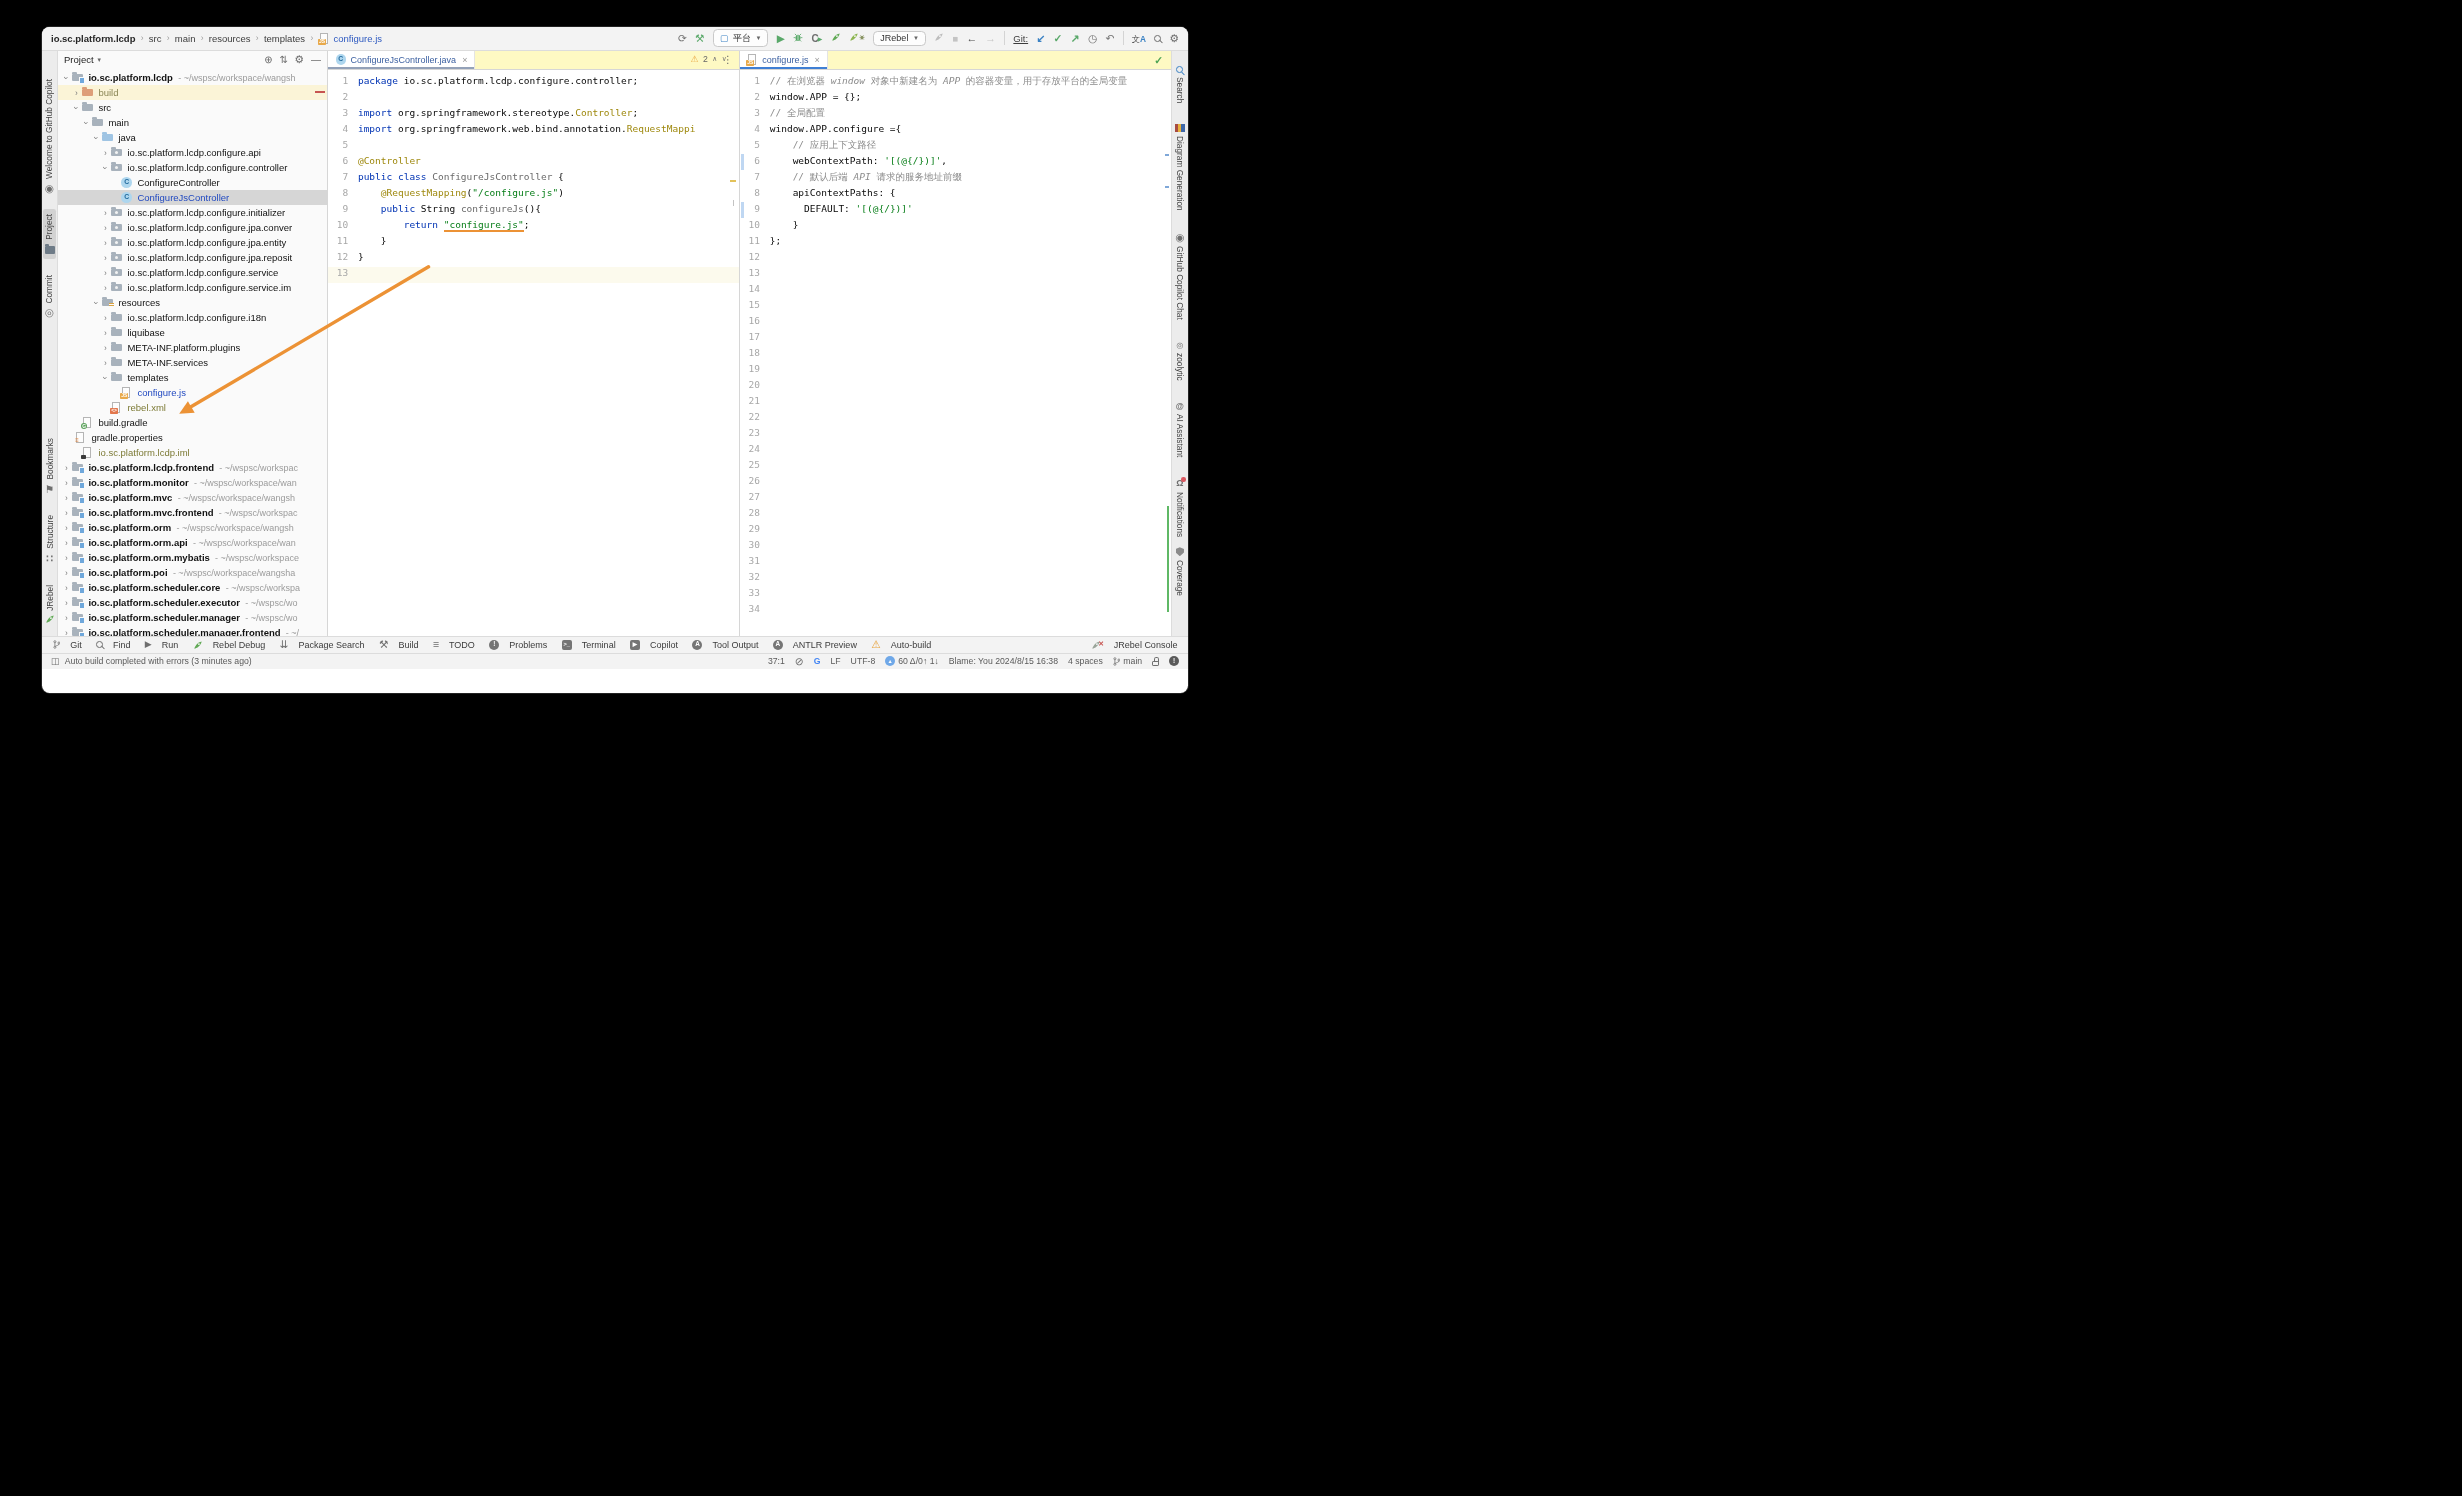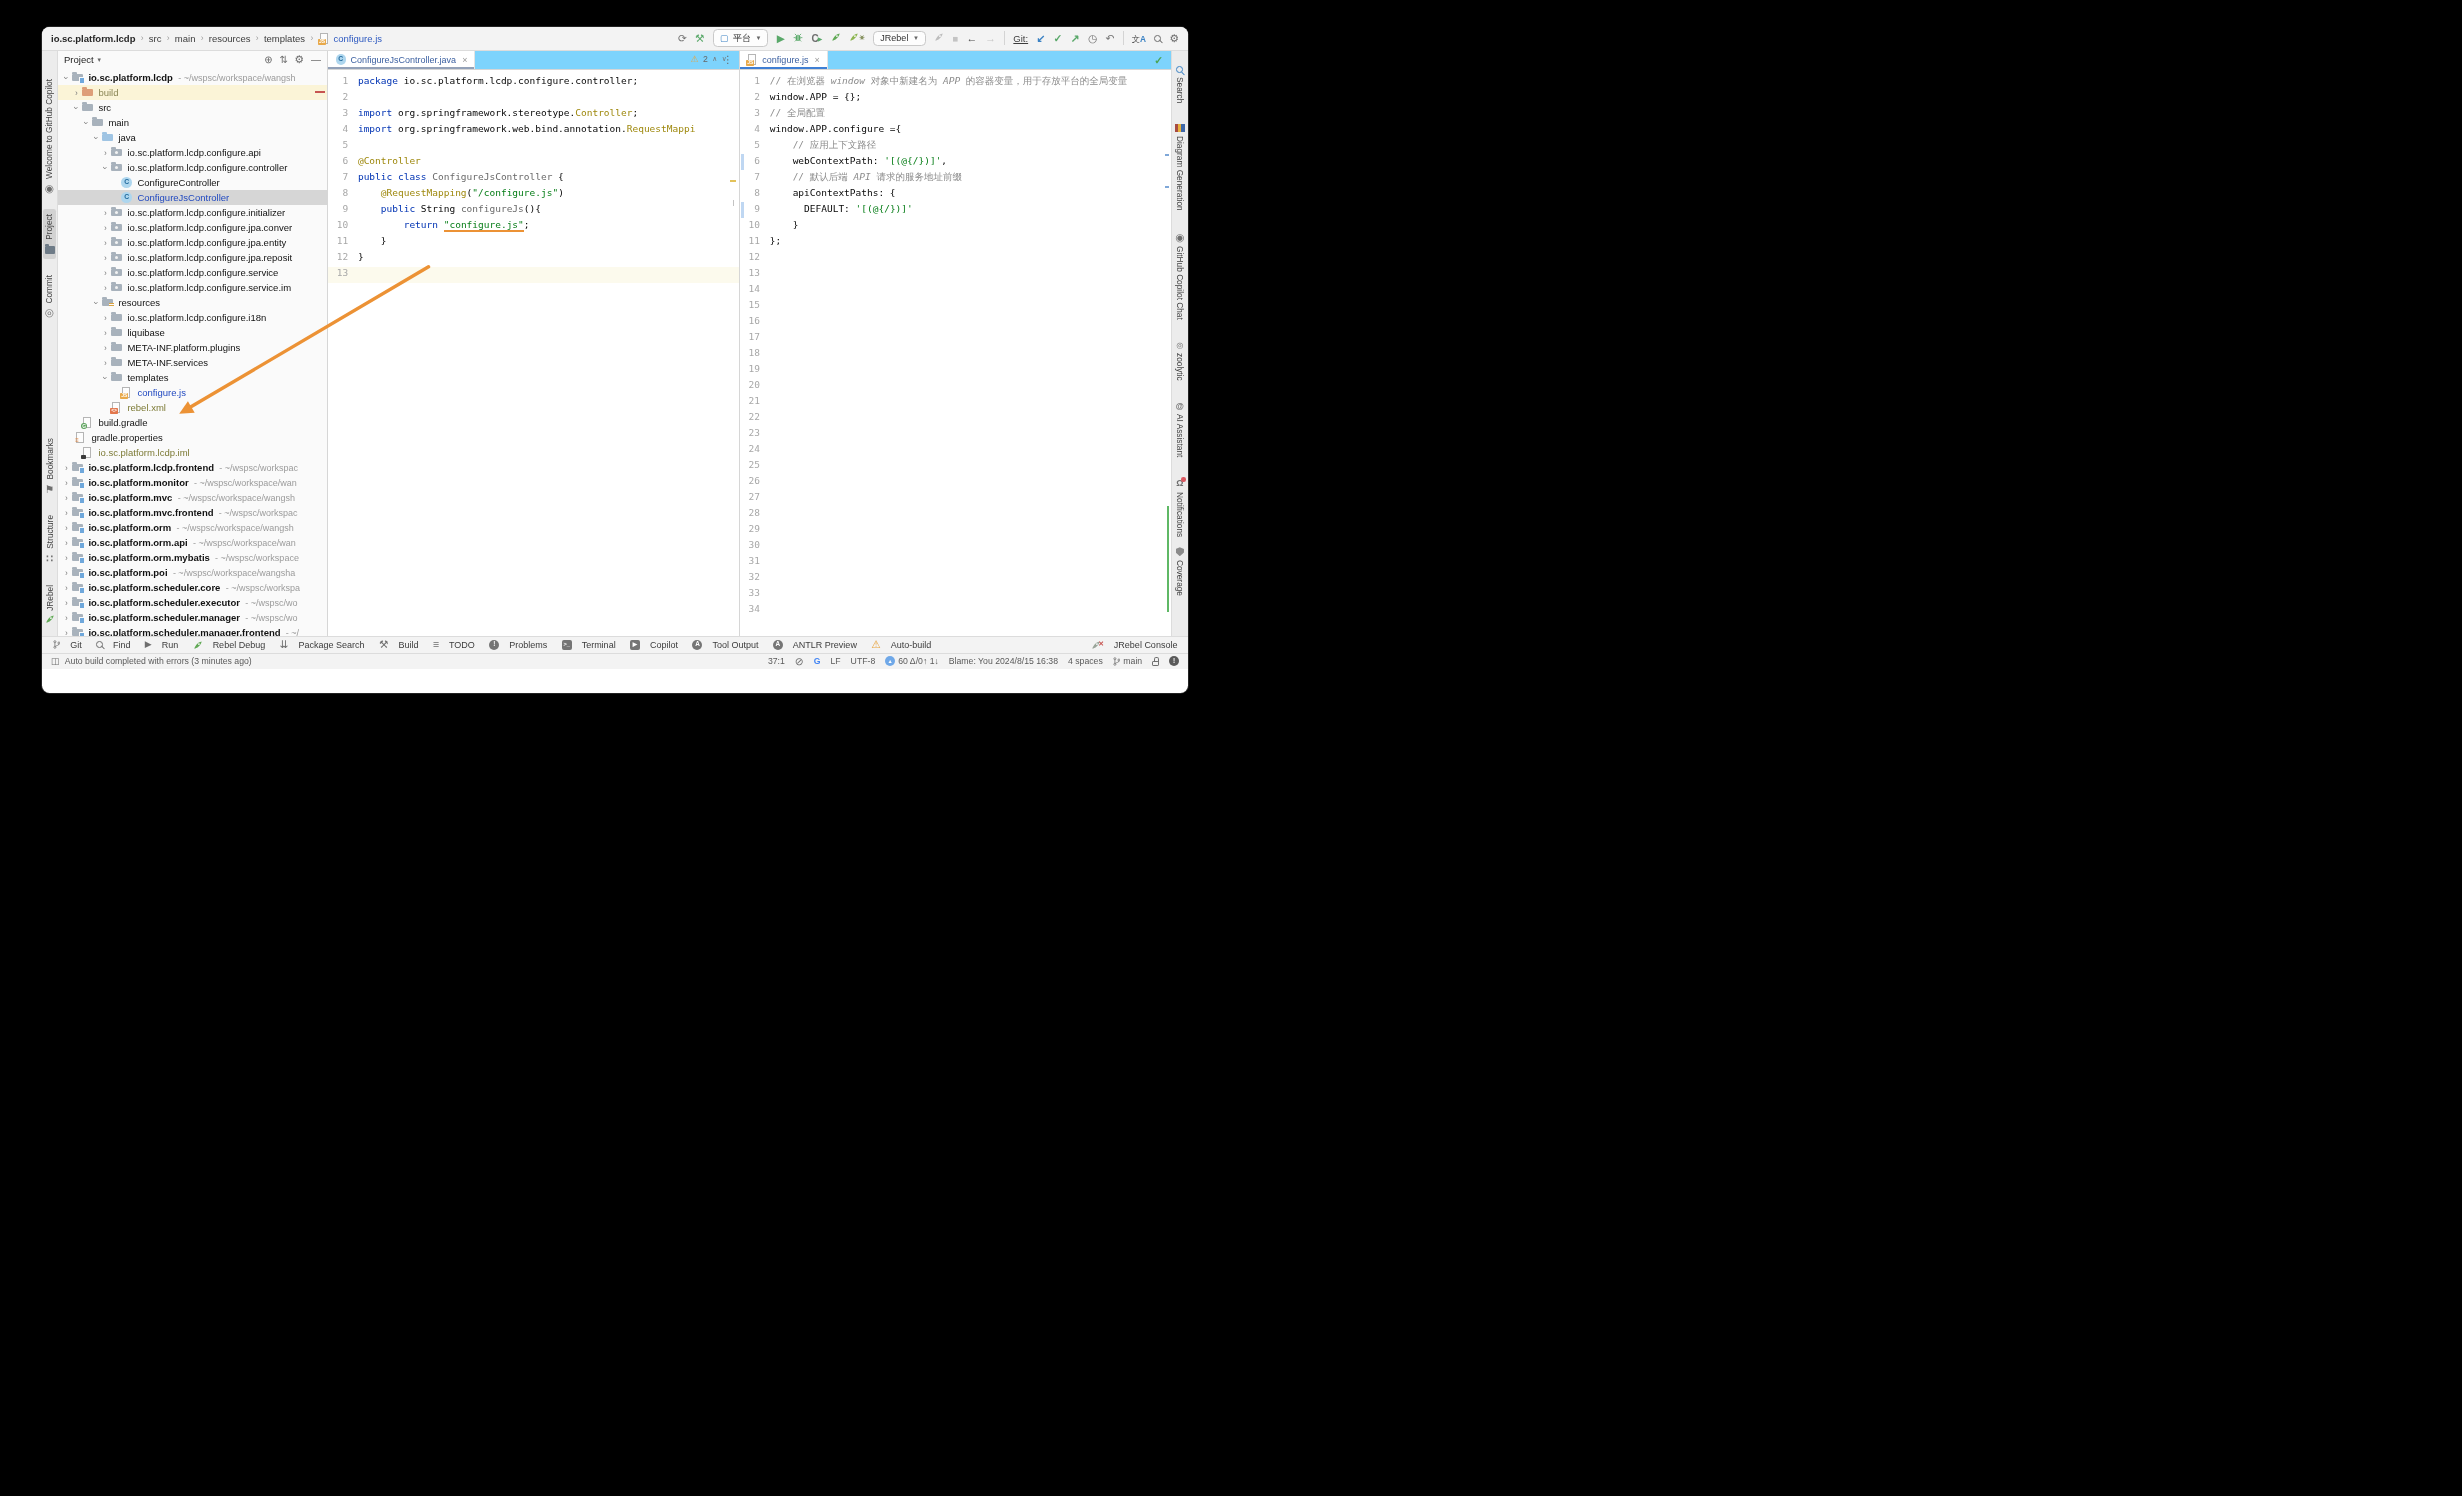--- a/index.html
+++ b/index.html
@@ -70,21 +70,21 @@
   .doc .bdg { position:absolute; left:-3px; bottom:-2.3px; font-size:5px; font-weight:bold; color:#fff; background:#E8A94A; padding:0 1.1px; border-radius:0.8px; line-height:5.7px; }
   .doc .bdg.xml { background:#E2774D; }
   .doc .bdg.grn { background:#5BA25B; border-radius:50%; width:6px; height:6px; text-align:center; line-height:6px; padding:0; }
   .doc .bdg.prp { background:transparent; color:#E2833B; font-size:6px; }
   .doc .bdg.iml { background:#3B3B3B; width:4.5px; height:4.5px; padding:0; }
 
   
   .editor { display:flex; flex-direction:column; background:#fff; position:relative; }
   .ed-left { width:412px; border-right:0.8px solid #D6D6D6; }
   .ed-right { width:431px; }
-  .tabbar { height:19px; background:#7dd3fc; border-bottom:0.8px solid #D6D6D6; display:flex; align-items:stretch; font-size:9px; flex:none; }
+  .tabbar { height:19px; background:#fef9c3; border-bottom:0.8px solid #D6D6D6; display:flex; align-items:stretch; font-size:9px; flex:none; }
   .tab { background:#fff; display:flex; align-items:center; gap:3.8px; padding:0 6.8px; position:relative; border-right:0.8px solid #E4E4E4; color:#3A5FA0; }
   .tab .tl-ic { position:relative; width:12px; height:12px; }
   .tab .x { color:#9A9A9A; margin-left:2.3px; font-size:9px; }
   .tab .underline { position:absolute; left:0; right:0; bottom:-0.8px; height:2.3px; }
   .ed-left .underline { background:#93A1B8; }
   .ed-right .underline { background:#3F7FD4; }
   .kebab { margin-left:auto; align-self:center; color:#666; padding:0 6px; font-size:10px; }
 
   .code { flex:1; position:relative; font-family:"DejaVu Sans Mono",monospace; font-size:9.5px; line-height:16px; display:flex; overflow:hidden; }
   .gutter { width:27px; flex:none; text-align:right; color:#A8A8A8; padding:3px 6.8px 0 0; position:relative; z-index:2; }

